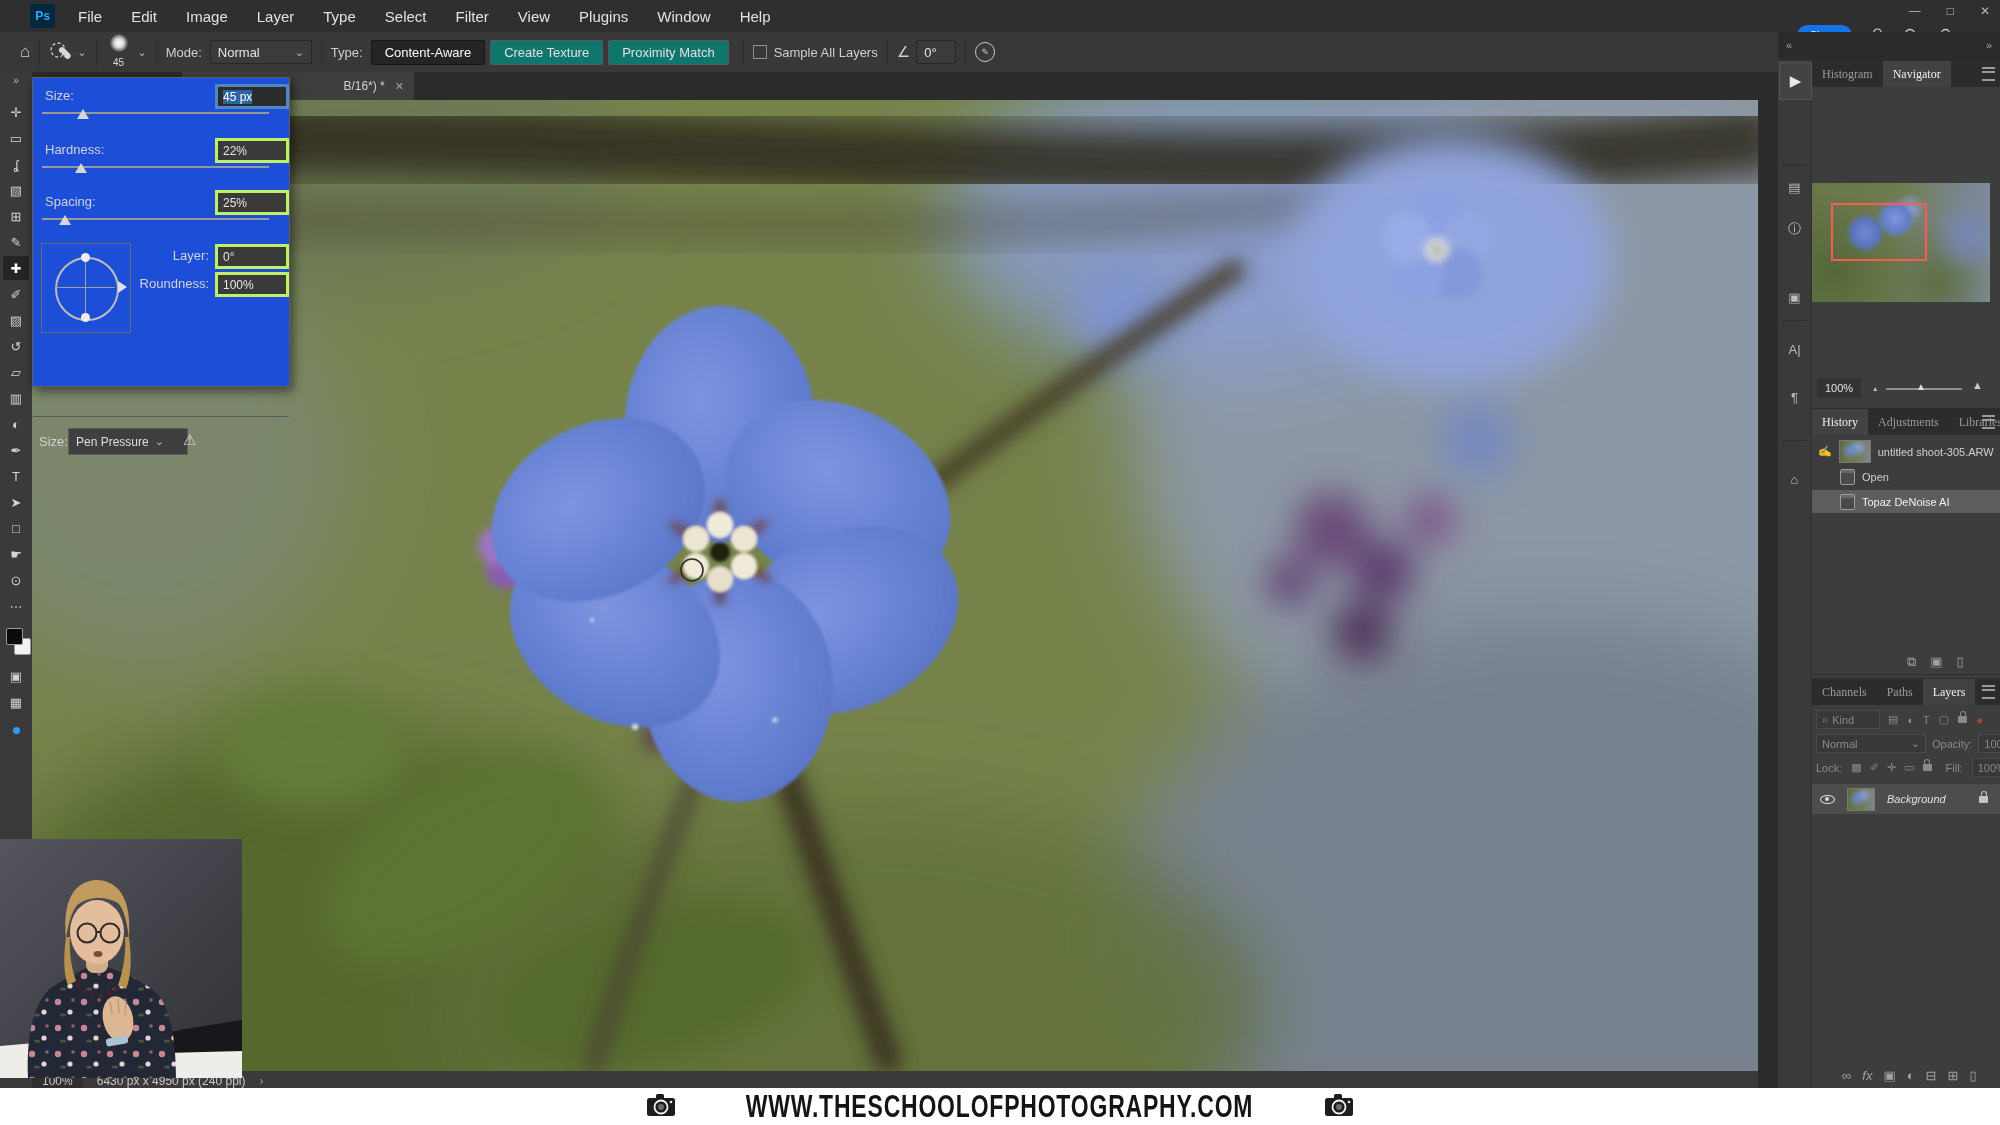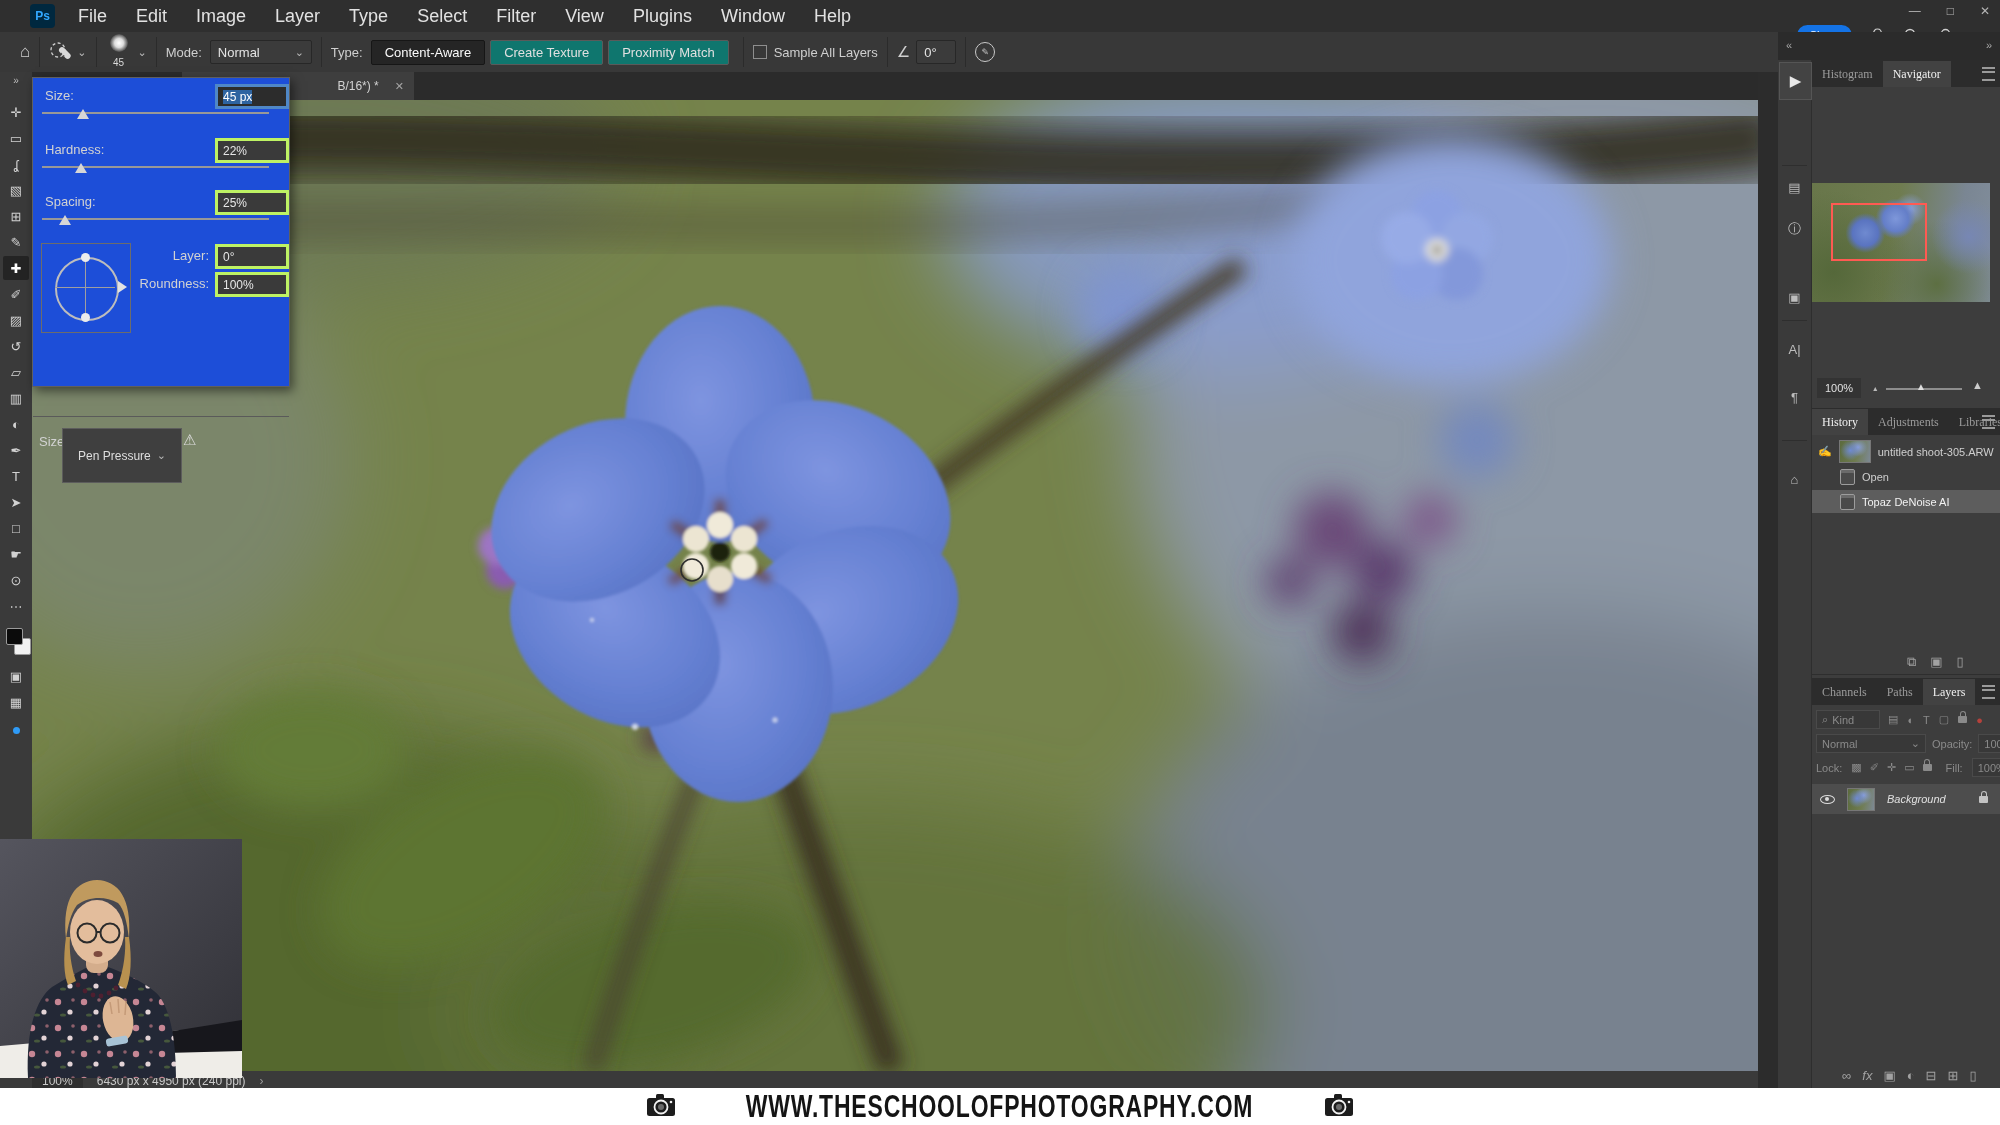--- a/index.html
+++ b/index.html
@@ -5,21 +5,21 @@
   html,body{margin:0;padding:0;background:#222;font-family:"Liberation Sans",sans-serif;}
   #app{position:relative;width:2000px;height:1125px;background:#323232;overflow:hidden;
        -webkit-user-select:none;user-select:none;}
   .abs{position:absolute;}
   .row{display:flex;align-items:center;}
 
   
   #menubar{left:0;top:0;width:2000px;height:32px;background:#2f2f2f;border-bottom:1px solid #262626;}
   #ps-logo{left:30px;top:4px;width:25px;height:24px;background:#00283f;border-radius:4px;
            color:#31a8ff;font-size:12px;font-weight:bold;display:flex;align-items:center;justify-content:center;}
-  #menubar-items{left:78px;top:0;height:32px;gap:29px;color:#e2e2e2;font-size:18px;}
+  #menubar-items{left:78px;top:0;height:32px;gap:29px;color:#e2e2e2;font-size:15px;}
   .menu-item{cursor:default;}
   #win-controls{right:10px;top:0;height:22px;gap:26px;color:#b5b5b5;font-size:12px;}
 
   
   #optionsbar{left:0;top:32px;width:2000px;height:40px;background:#383838;border-bottom:1px solid #282828;}
   .opt-sep{width:1px;height:30px;background:#2b2b2b;margin:0 9px;}
   .opt-label{color:#cfcfcf;font-size:13px;}
   .opt-box{background:#3b3b3b;border:1px solid #272727;color:#e4e4e4;font-size:13px;
            display:flex;align-items:center;padding:0 7px;height:22px;border-radius:2px;}
   .chev{color:#b9b9b9;font-size:11px;margin-left:6px;}
@@ -42,21 +42,21 @@
   .tool{position:absolute;left:3px;width:26px;height:24px;display:flex;align-items:center;justify-content:center;
         color:#d2d2d2;font-size:13px;border-radius:2px;}
   .tool.selected{background:#242424;color:#ffffff;}
   #swatch-fg{left:6px;width:15px;height:15px;background:#0b0b0b;border:1px solid #9a9a9a;z-index:2;}
   #swatch-bg{left:14px;width:15px;height:15px;background:#f2f2f2;border:1px solid #9a9a9a;}
   #tool-cloud-dot{width:7px;height:7px;border-radius:50%;background:#2f9bf6;}
 
   
   #tabbar{left:32px;top:72px;width:1726px;height:28px;background:#2b2b2b;}
   #doc-tab{left:150px;top:0;width:222px;height:28px;background:#3e3e3e;color:#d2d2d2;font-size:12px;
-           display:flex;align-items:center;justify-content:flex-end;padding-right:10px;gap:16px;}
+           display:flex;align-items:center;justify-content:flex-end;padding-right:10px;gap:10px;}
   #doc-tab .close{color:#a5a5a5;font-size:11px;}
   #canvas{left:32px;top:100px;width:1726px;height:971px;background:#6f7d47;overflow:hidden;}
   #statusbar{left:32px;top:1071px;width:1726px;height:19px;background:#3a3a3a;color:#c9c9c9;font-size:12px;gap:14px;}
   #status-zoom{background:#2f2f2f;height:19px;display:flex;align-items:center;padding:0 10px;}
   #canvas-gutter{left:1758px;top:72px;width:20px;height:1018px;background:#2c2c2c;}
 
   
   #brush-popup{left:32px;top:77px;width:256px;height:308px;background:#1d4ed8;border:1px solid #5f5f5f;
                box-shadow:3px 4px 10px rgba(0,0,0,.5);z-index:30;}
   .pp-label{color:#d2d2d2;font-size:13px;}
@@ -67,22 +67,22 @@
   .slider-track{position:absolute;height:2px;background:#989898;}
   .slider-handle{position:absolute;width:0;height:0;border-left:6px solid transparent;
                  border-right:6px solid transparent;border-bottom:10px solid #d6d6d6;}
   #angle-widget{left:8px;top:165px;width:88px;height:88px;border:1px solid #6c6c6c;}
   #angle-circle{left:13px;top:13px;width:60px;height:60px;border:2px solid #bdbdbd;border-radius:50%;}
   .angle-line{background:#9f9f9f;}
   .angle-dot{position:absolute;width:9px;height:9px;border-radius:50%;background:#ececec;}
   #angle-arrow{width:0;height:0;border-top:6px solid transparent;border-bottom:6px solid transparent;
                border-left:9px solid #e2e2e2;}
   #pp-divider{left:0px;top:338px;width:256px;height:1px;background:#5a5a5a;}
-  #pen-dropdown{left:29px;top:350px;width:104px;height:25px;background:#3f3f3f;border:1px solid #5c5c5c;
-                color:#dedede;font-size:12px;display:flex;align-items:center;padding:14px 7px;justify-content:center;}
+  #pen-dropdown{left:35px;top:350px;width:104px;height:25px;background:#3f3f3f;border:1px solid #5c5c5c;
+                color:#dedede;font-size:12px;display:flex;align-items:center;padding:0 7px;justify-content:flex-start;}
   #pp-warning{color:#dadada;font-size:15px;}
 
   
   #dock-header{left:1778px;top:32px;width:222px;height:28px;background:#2b2b2b;color:#a8a8a8;font-size:11px;}
   #dock-strip{left:1778px;top:60px;width:33px;height:1030px;background:#3a3a3a;border-right:1px solid #2e2e2e;}
   .dock-icon{position:absolute;left:0;width:33px;text-align:center;color:#bdbdbd;font-size:13px;}
   #dock-play{left:1779px;top:62px;width:31px;height:36px;background:#434343;border:1px solid #555;
              display:flex;align-items:center;justify-content:center;color:#e8e8e8;font-size:15px;}
   .dock-sep{position:absolute;left:4px;width:25px;height:1px;background:#2e2e2e;}
 

